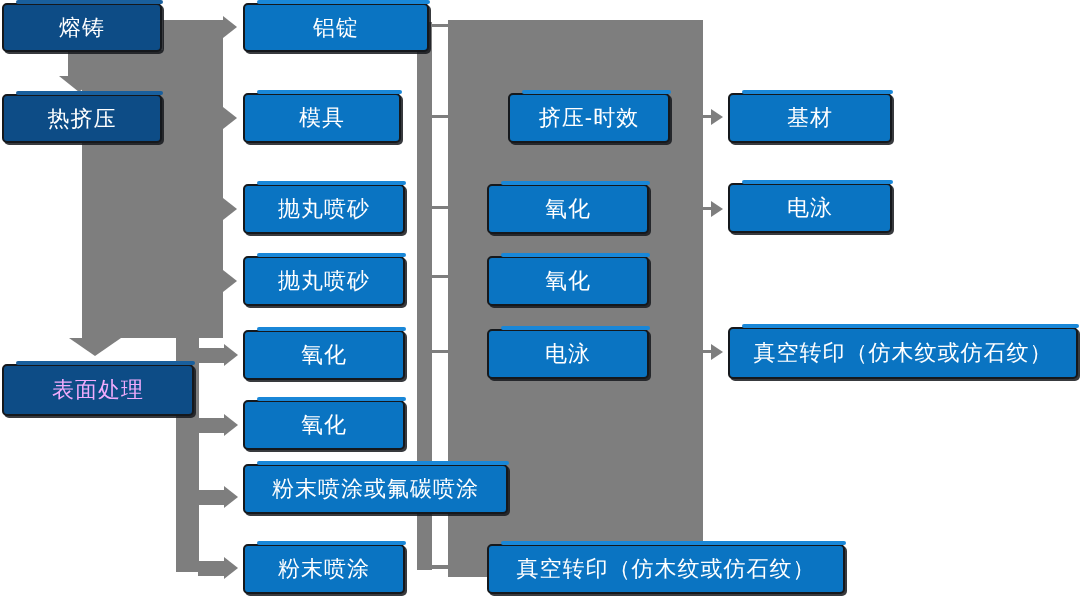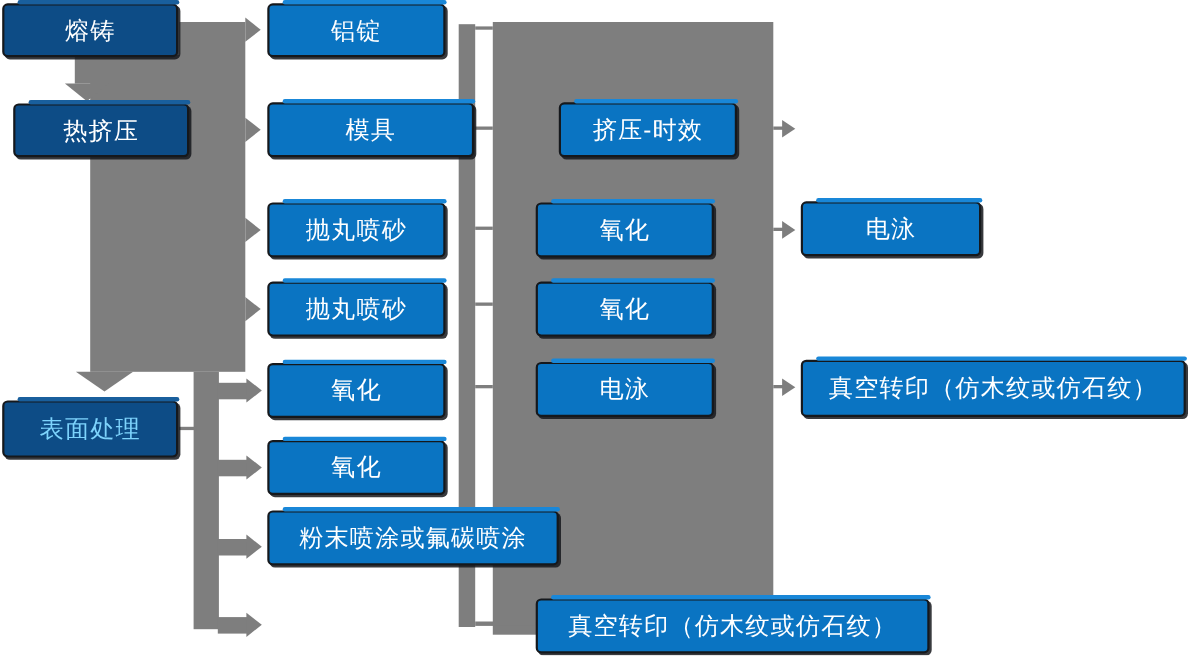--- a/index.html
+++ b/index.html
@@ -66,29 +66,31 @@
     <div class="arr" style="left: 224px; top: 344px; border-width: 11px 0px 11px 14px; border-color: transparent transparent transparent rgb(126, 126, 126);"></div>
     <div class="arr" style="left: 224px; top: 414px; border-width: 11px 0px 11px 14px; border-color: transparent transparent transparent rgb(126, 126, 126);"></div>
     <div class="arr" style="left: 224px; top: 486px; border-width: 11px 0px 11px 14px; border-color: transparent transparent transparent rgb(126, 126, 126);"></div>
     <div class="arr" style="left: 224px; top: 557px; border-width: 11px 0px 11px 14px; border-color: transparent transparent transparent rgb(126, 126, 126);"></div>
     <div class="arr" style="left: 711px; top: 109px; border-width: 8px 0px 8px 12px; border-color: transparent transparent transparent rgb(126, 126, 126);"></div>
     <div class="arr" style="left: 711px; top: 201px; border-width: 8px 0px 8px 12px; border-color: transparent transparent transparent rgb(126, 126, 126);"></div>
     <div class="arr" style="left: 711px; top: 344px; border-width: 8px 0px 8px 12px; border-color: transparent transparent transparent rgb(126, 126, 126);"></div>
     <div class="arr" style="left: 59px; top: 76px; border-width: 16px 20px 0px; border-color: rgb(126, 126, 126) transparent transparent;"></div>
     <div class="arr" style="left: 69px; top: 338px; border-width: 18px 26px 0px; border-color: rgb(126, 126, 126) transparent transparent;"></div>
     <div class="node dark" style="left: 2px; top: 3px; width: 160px; height: 49px; color: rgb(255, 255, 255);">熔铸</div>
-    <div class="node dark" style="left: 12px; top: 94px; width: 160px; height: 49px; color: rgb(255, 255, 255);">热挤压</div>
-    <div class="node dark" style="left: 2px; top: 364px; width: 160px; height: 52px; color: #7dd3fc;">表面处理</div>
-    <div class="node light" style="left: 243px; top: 3px; width: 162px; height: 49px; color: rgb(255, 255, 255);">铝锭</div>
-    <div class="node light" style="left: 243px; top: 93px; width: 188px; height: 50px; color: rgb(255, 255, 255);">模具</div>
+    <div class="node dark" style="left: 2px; top: 94px; width: 160px; height: 49px; color: rgb(255, 255, 255);">热挤压</div>
+    <div class="node dark" style="left: 2px; top: 364px; width: 192px; height: 52px; color: #f0abfc;">表面处理</div>
+    <div class="node light" style="left: 243px; top: 3px; width: 186px; height: 49px; color: rgb(255, 255, 255);">铝锭</div>
+    <div class="node light" style="left: 243px; top: 93px; width: 158px; height: 50px; color: rgb(255, 255, 255);">模具</div>
     <div class="node light" style="left: 243px; top: 184px; width: 162px; height: 50px; color: rgb(255, 255, 255);">抛丸喷砂</div>
     <div class="node light" style="left: 243px; top: 256px; width: 162px; height: 50px; color: rgb(255, 255, 255);">抛丸喷砂</div>
     <div class="node light" style="left: 243px; top: 330px; width: 162px; height: 50px; color: rgb(255, 255, 255);">氧化</div>
     <div class="node light" style="left: 243px; top: 400px; width: 162px; height: 50px; color: rgb(255, 255, 255);">氧化</div>
     <div class="node light" style="left: 243px; top: 464px; width: 265px; height: 50px; color: rgb(255, 255, 255);">粉末喷涂或氟碳喷涂</div>
+    <div class="node light" style="left: 243px; top: 544px; width: 162px; height: 50px; color: rgb(255, 255, 255);">粉末喷涂</div>
     <div class="node light" style="left: 508px; top: 93px; width: 162px; height: 50px; color: rgb(255, 255, 255);">挤压-时效</div>
     <div class="node light" style="left: 487px; top: 184px; width: 162px; height: 50px; color: rgb(255, 255, 255);">氧化</div>
     <div class="node light" style="left: 487px; top: 256px; width: 162px; height: 50px; color: rgb(255, 255, 255);">氧化</div>
     <div class="node light" style="left: 487px; top: 329px; width: 162px; height: 50px; color: rgb(255, 255, 255);">电泳</div>
     <div class="node light" style="left: 487px; top: 544px; width: 358px; height: 50px; color: rgb(255, 255, 255);">真空转印（仿木纹或仿石纹）</div>
+    <div class="node light" style="left: 728px; top: 93px; width: 164px; height: 50px; color: rgb(255, 255, 255);">基材</div>
     <div class="node light" style="left: 728px; top: 183px; width: 164px; height: 50px; color: rgb(255, 255, 255);">电泳</div>
     <div class="node light" style="left: 728px; top: 327px; width: 350px; height: 52px; color: rgb(255, 255, 255);">真空转印（仿木纹或仿石纹）</div>
   </div>
 
 </body></html>

